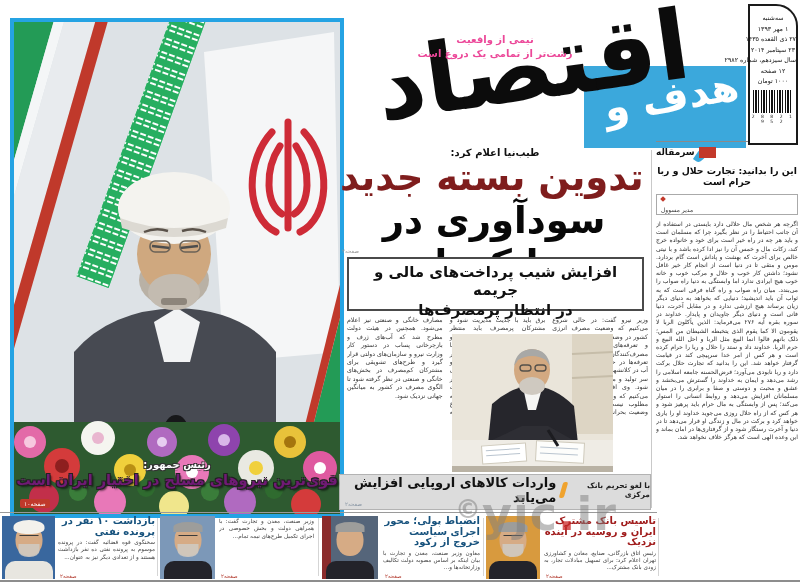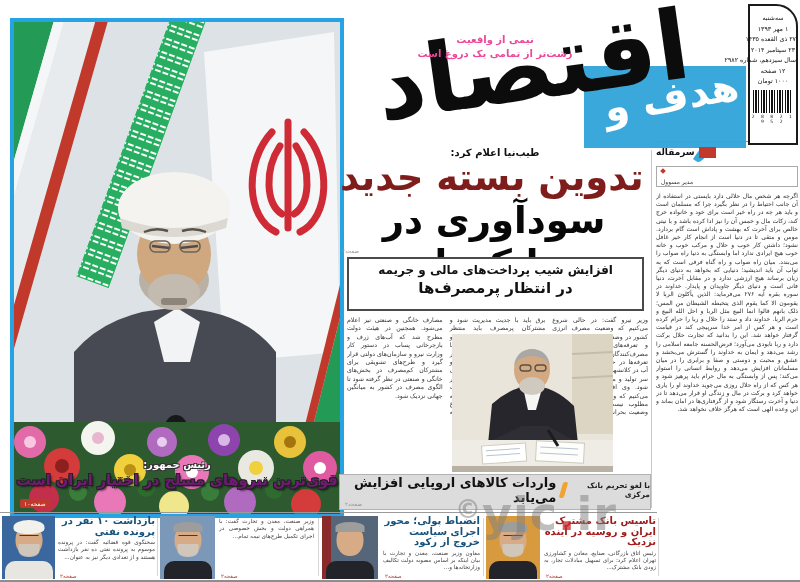--- a/index.html
+++ b/index.html
@@ -27,21 +27,21 @@
   .datebox .dl{font-size:6.3px;line-height:10.5px;color:#111;white-space:nowrap;}
   .barcode{width:40px;height:23px;margin:3px auto 0;background:repeating-linear-gradient(90deg,#111 0 1px,#fff 1px 2px,#111 2px 4px,#fff 4px 5px,#111 5px 6px,#fff 6px 8px);}
   .barcode-digits{font-size:4.5px;letter-spacing:2.5px;color:#222;margin-top:1px;}
 
   
   .kicker{position:absolute;left:345px;top:147px;width:300px;text-align:center;font-size:10px;font-weight:bold;color:#111;direction:rtl;}
   .headline1{position:absolute;left:340px;top:156px;width:308px;text-align:left;font-size:37px;font-weight:bold;color:#7f1d1d;direction:rtl;letter-spacing:-1px;}
   .headline2{position:absolute;left:340px;top:199px;width:308px;text-align:center;font-size:37px;font-weight:bold;color:#080808;direction:rtl;letter-spacing:-1px;}
   .mini-tag{position:absolute;left:342px;top:248px;font-size:5.5px;color:#999;}
   .subbox{position:absolute;left:347px;top:257px;width:297px;height:54px;border:2px solid #4a4a4a;text-align:center;direction:rtl;padding-top:4px;background:#fff;}
-  .subbox .s1{font-size:12px;font-weight:bold;color:#111;}
+  .subbox .s1{font-size:15px;font-weight:bold;color:#111;}
   .subbox .s2{font-size:15px;font-weight:bold;color:#111;margin-top:2px;}
   .lead-body{position:absolute;left:347px;top:316px;width:301px;height:154px;column-count:3;column-gap:7px;font-size:6.2px;line-height:8.4px;text-align:justify;direction:rtl;color:#333;overflow:hidden;}
   .minister-photo{position:absolute;left:452px;top:334px;width:161px;height:138px;z-index:2;background:#eae5da;overflow:hidden;}
 
   
   .banner{position:absolute;left:339px;top:474px;width:312px;height:36px;background:#dcdcdc;border:1px solid #b3b3b3;direction:rtl;}
   .banner-row{display:flex;align-items:center;justify-content:center;height:30px;gap:5px;direction:rtl;}
   .banner-prefix{font-size:7.5px;font-weight:bold;color:#222;}
   .banner-accent{display:inline-block;width:6px;height:16px;background:#f0a32e;transform:skewX(-16deg);border-radius:2px;}
   .banner-title{font-size:13px;font-weight:bold;color:#111;}
@@ -254,20 +254,21 @@
     </div>
     <span class="banner-tag">صفحه۲</span>
   </div>
 
   <div class="vdivider"></div>
   <div class="editorial">
     <div class="ed-header">
       <span class="ed-label">سرمقاله</span>
       <span class="ed-redbox"></span>
     </div>
+    <div class="ed-title">این را بدانید: تجارت حلال و ربا حرام است</div>
     <div class="ed-byline">
       <span class="diamond"></span>
       <span class="by">مدیر مسوول</span>
     </div>
     <div class="ed-body">اگرچه هر شخص مال حلالی دارد بایستی در استفاده از آن جانب احتیاط را در نظر بگیرد چرا که مسلمان است و باید هر چه در راه خیر است برای خود و خانواده خرج کند، زکات مال و خمس آن را نیز ادا کرده باشد و با نیتی خالص برای آخرت که بهشت و پاداش است گام بردارد. مومن و متقی تا در دنیا است از انجام کار خیر غافل نشود؛ داشتن کار خوب و حلال و مرکب خوب و خانه خوب هیچ ایرادی ندارد اما وابستگی به دنیا راه صواب را می‌بندد. میان راه صواب و راه گناه فرقی است که به ثواب آن باید اندیشید؛ دنیایی که بخواهد به دنیای دیگر زیان برساند هیچ ارزشی ندارد و در مقابل آخرت، دنیا فانی است و دنیای دیگر جاویدان و پایدار. خداوند در سوره بقره آیه ۲۷۶ می‌فرماید: الذین یأکلون الربا لا یقومون الا کما یقوم الذی یتخبطه الشیطان من المس؛ ذلک بانهم قالوا انما البیع مثل الربا و احل الله البیع و حرم الربا. خداوند داد و ستد را حلال و ربا را حرام کرده است و هر کس از امر خدا سرپیچی کند در قیامت گرفتار خواهد شد. این را بدانید که تجارت حلال برکت دارد و ربا نابودی می‌آورد؛ قرض‌الحسنه جامعه اسلامی را رشد می‌دهد و ایمان به خداوند را گسترش می‌بخشد و عشق و محبت و دوستی و صفا و برابری را در میان مسلمانان افزایش می‌دهد و روابط انسانی را استوار می‌کند؛ پس از وابستگی به مال حرام باید پرهیز شود و هر کس که از راه حلال روزی می‌جوید خداوند او را یاری خواهد کرد و برکت در مال و زندگی او قرار می‌دهد تا در دنیا و آخرت رستگار شود و از گرفتاری‌ها در امان بماند و این وعده الهی است که هرگز خلاف نخواهد شد.</div>
   </div>
 
   <div class="strip-line"></div>
   <div class="bottom-line"></div>
   <div class="item-sep" style="left:157px"></div>

